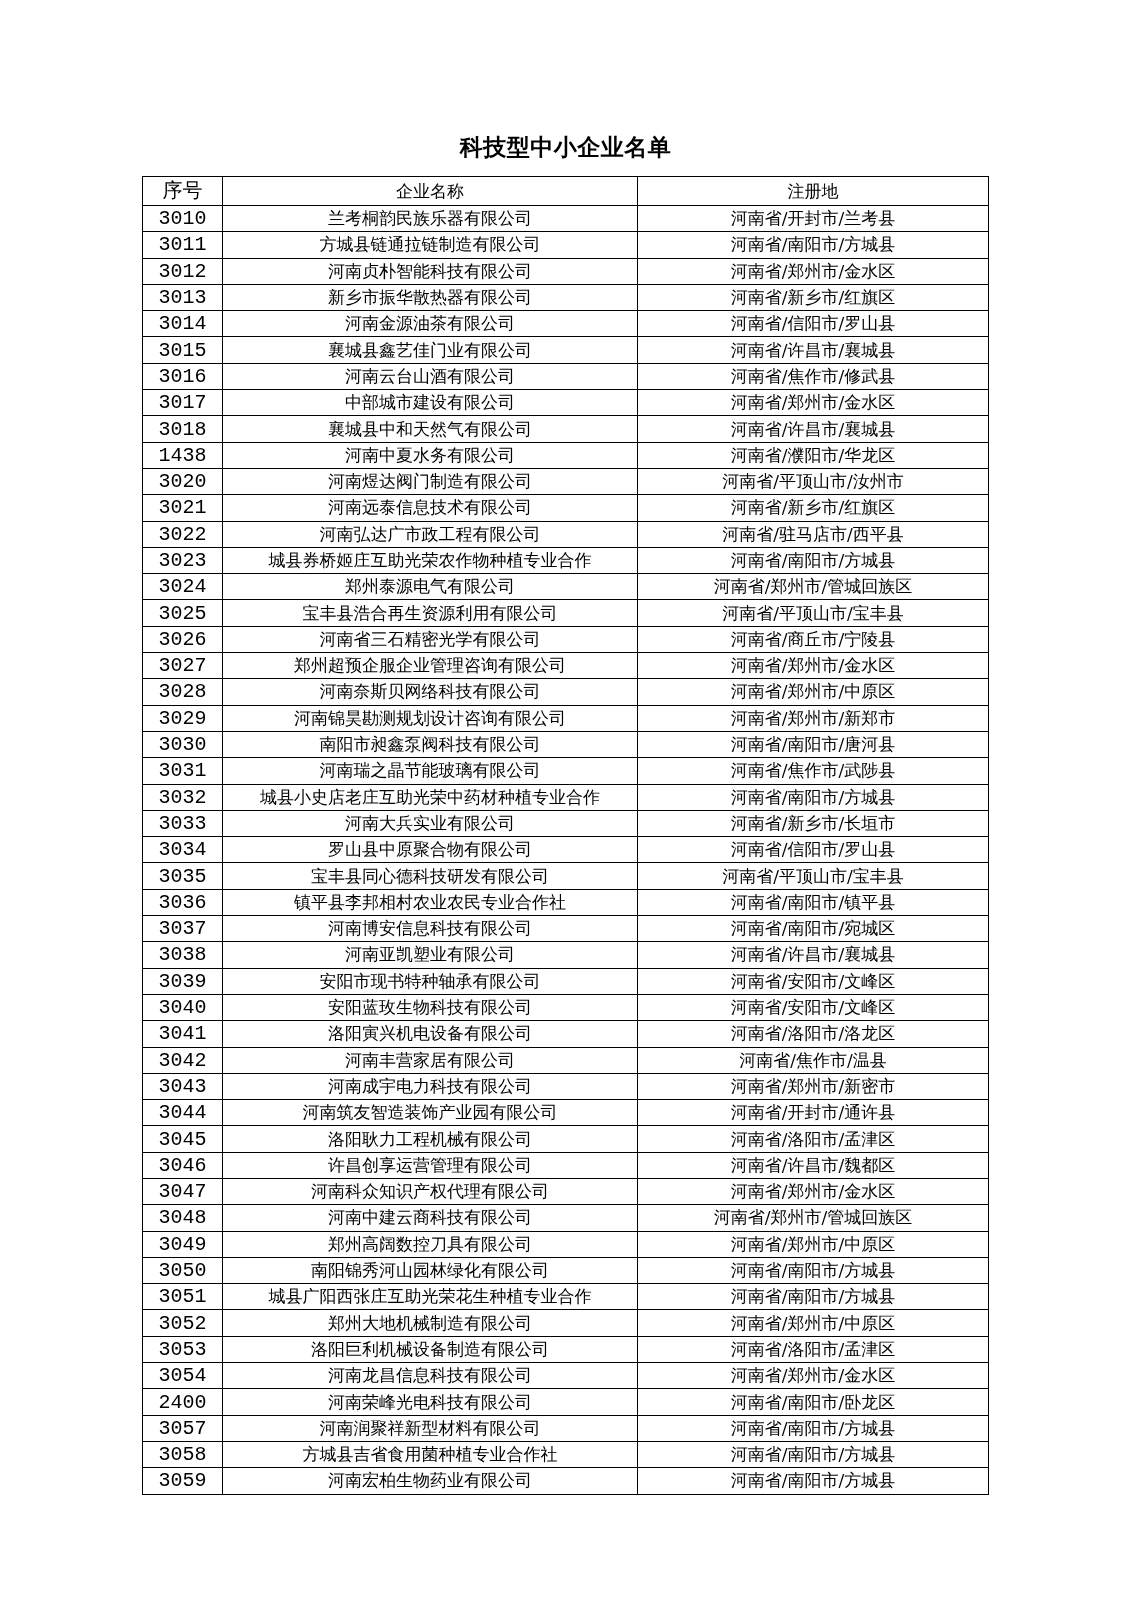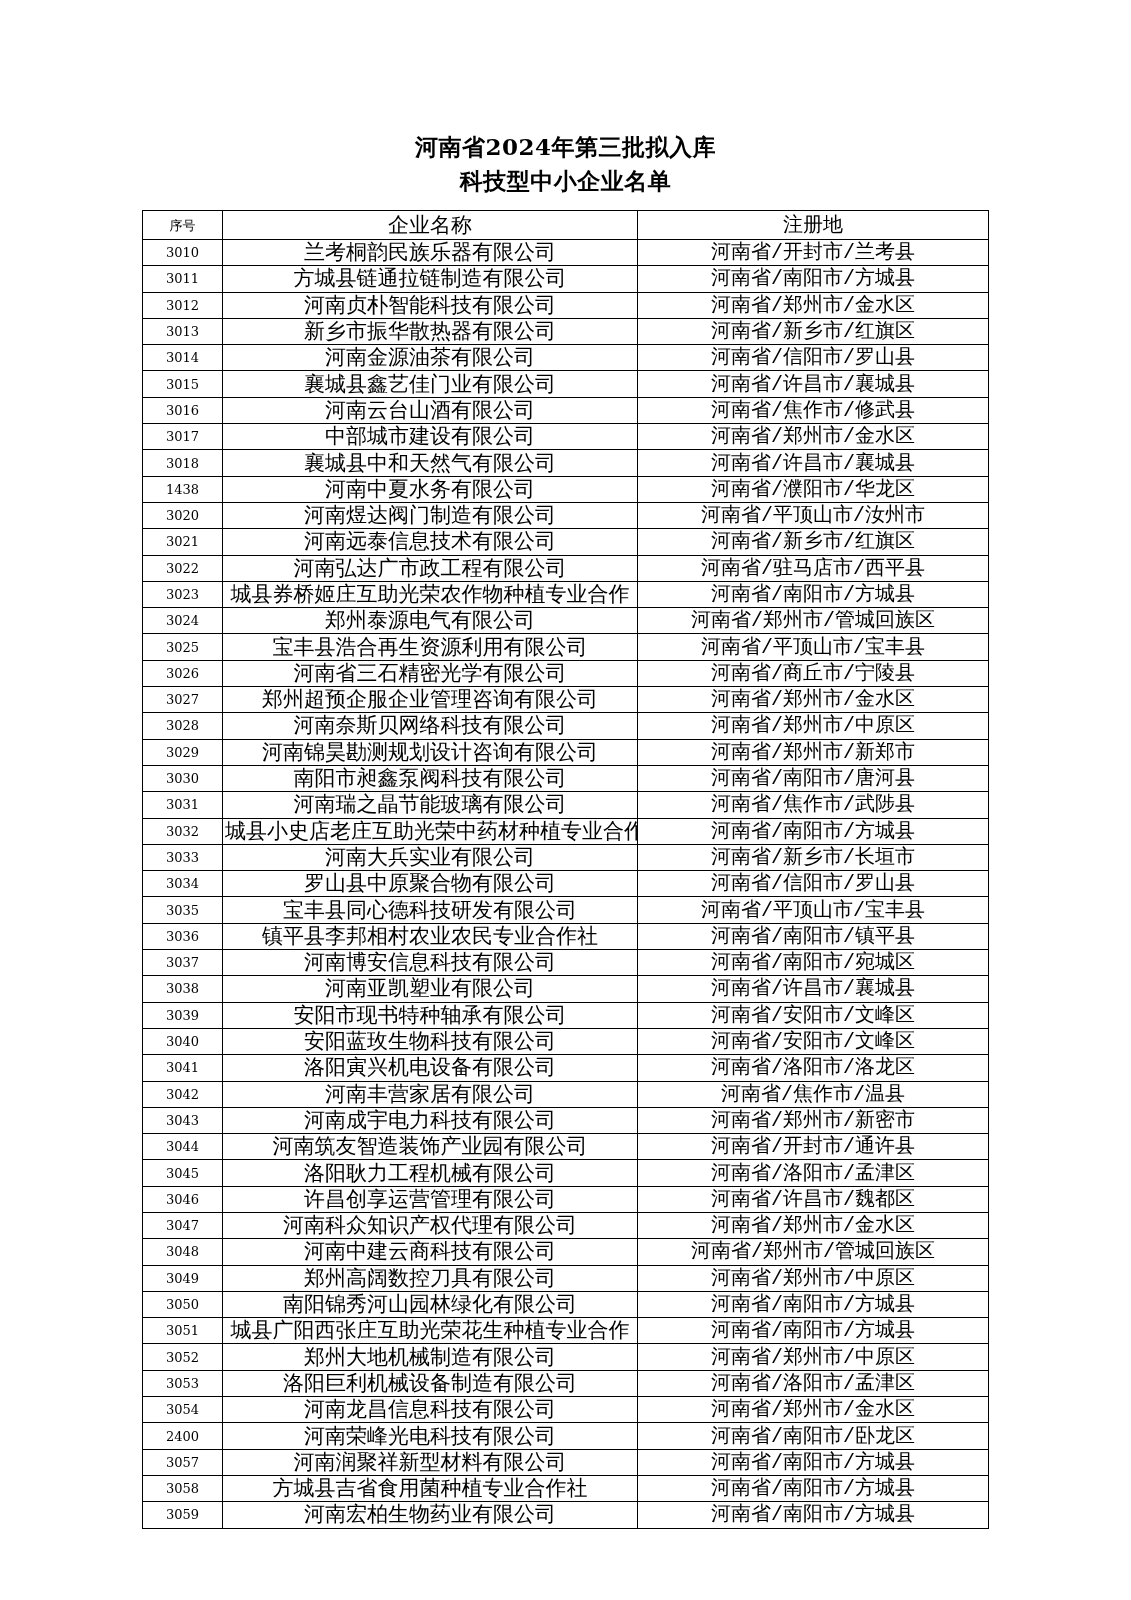--- a/index.html
+++ b/index.html
@@ -49,38 +49,37 @@
     white-space: nowrap;
   }
   table.listing th {
     font-weight: normal;
     height: 28px;
   }
   col.c-seq { width: 80px; }
   col.c-name { width: 415px; }
   col.c-addr { width: 351px; }
   .seq {
-    font-size: 13px;
-  }
-  .name {
-    font-size: 21px;
-    margin-left: 32px;
-  }
-  .addr {
     font-size: 20px;
     font-family: Liberation Mono, monospace;
+  }
+  .name {
+    font-size: 17px;
+    margin-left: 32px;
+  }
+  .addr {
+    font-size: 17px;
   }
 </style>
 </head>
 <body>
 
 <div class="page">
 
   <div class="doc-title">
-    <span>河南省2024年第三批拟入库</span>
     <span class="line2">科技型中小企业名单</span>
   </div>
 
   <table class="listing">
     <colgroup>
       <col class="c-seq">
       <col class="c-name">
       <col class="c-addr">
     </colgroup>
     <thead>

